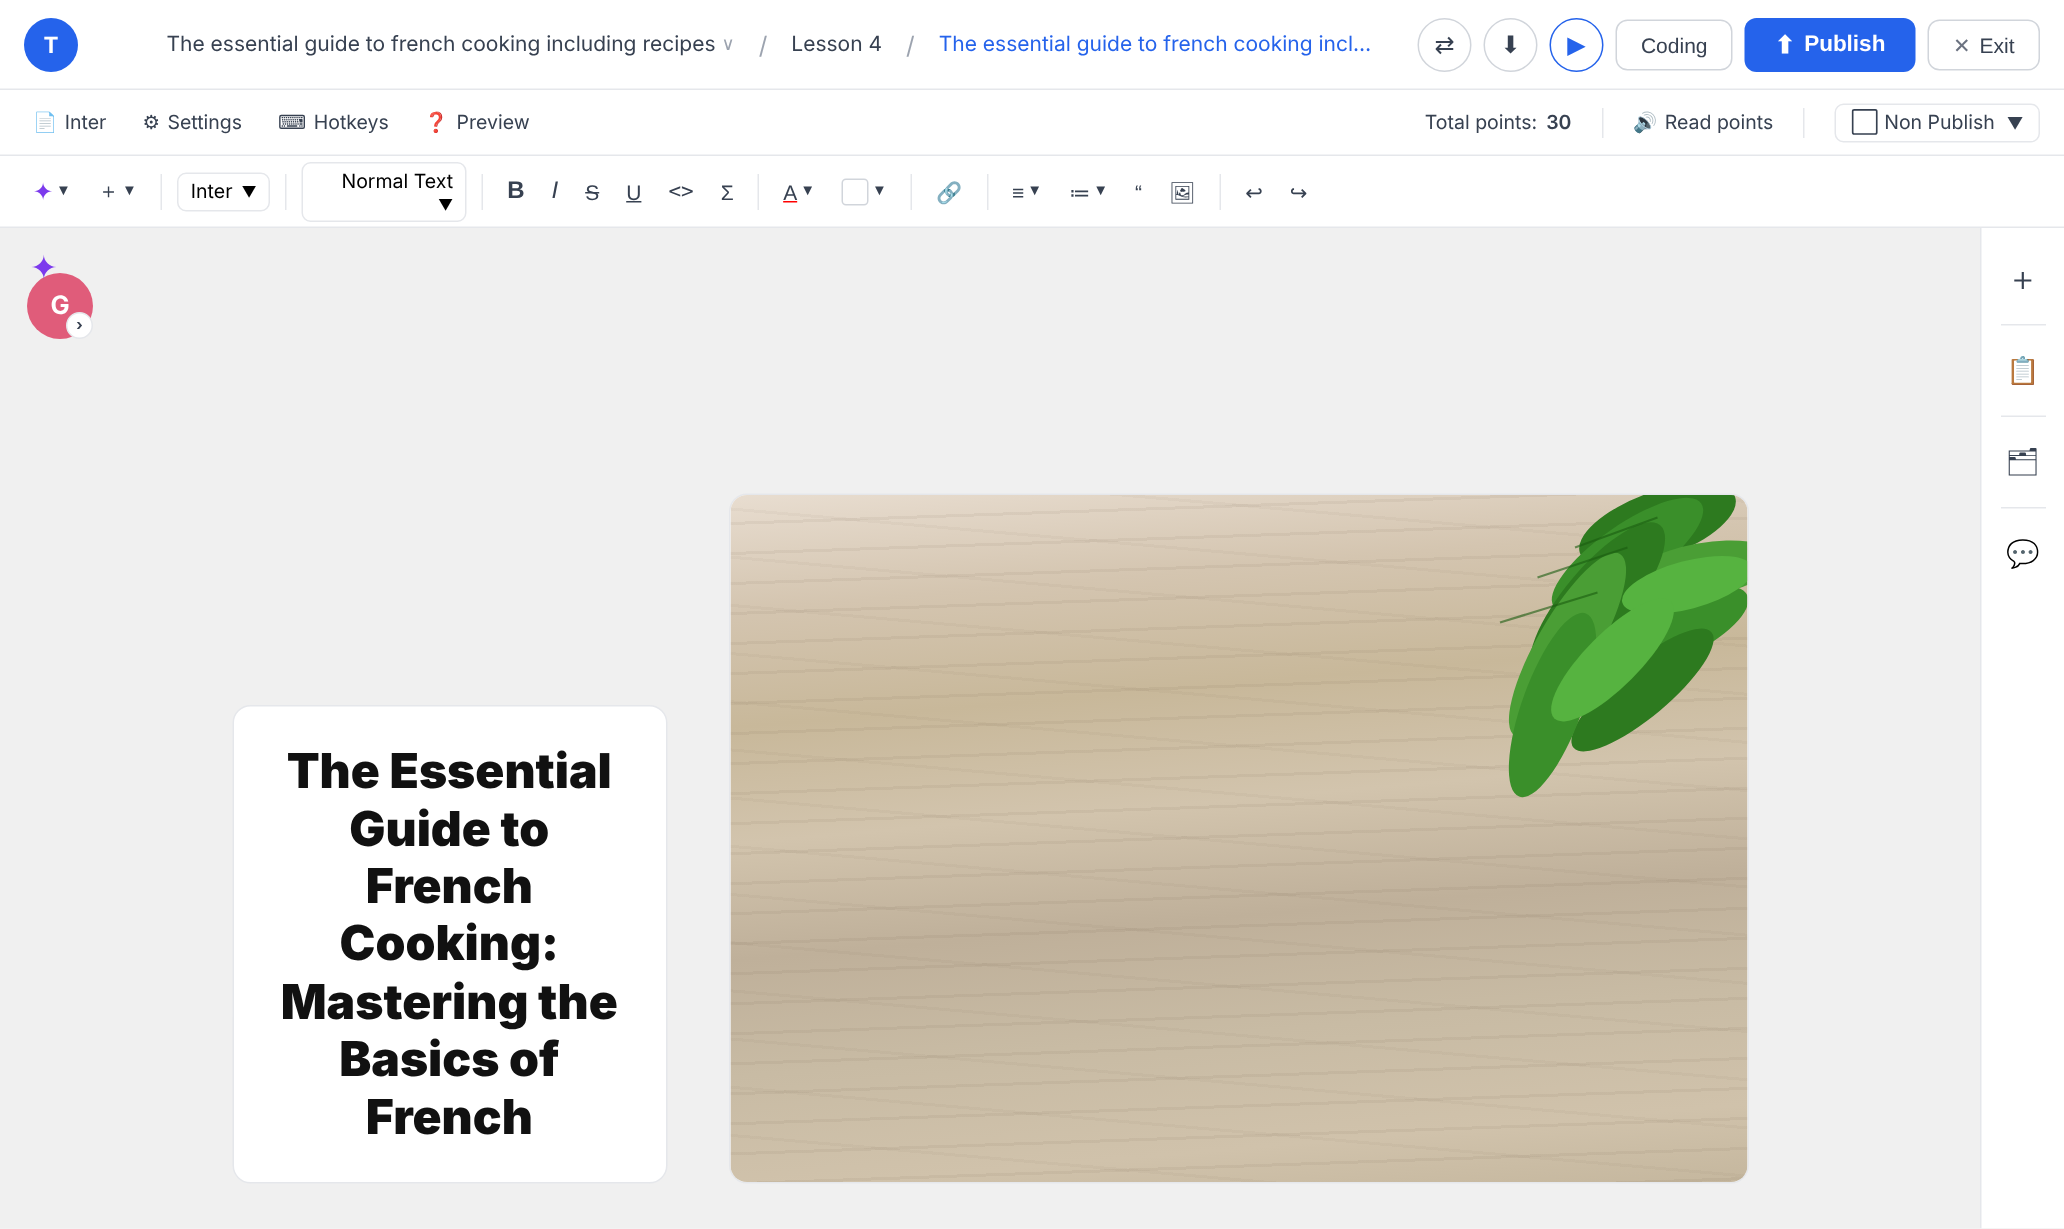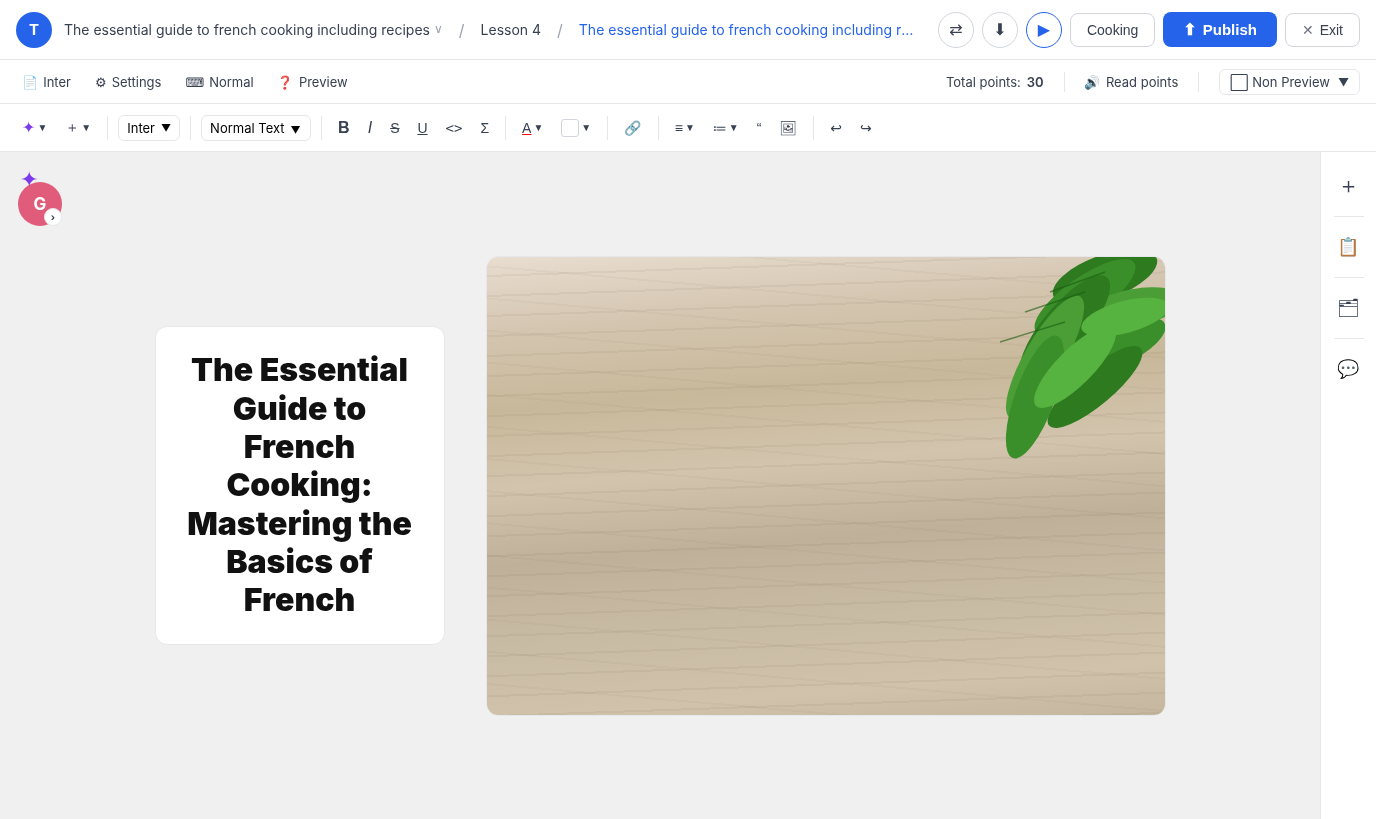--- a/index.html
+++ b/index.html
@@ -24,20 +24,21 @@
       font-weight: bold; font-size: 15px;
       flex-shrink: 0;
     }
     .course-title {
       font-size: 14px;
       color: #374151;
       display: flex;
       align-items: flex-start;
       gap: 4px;
       white-space: nowrap;
+      margin-left: 47px;
     }
     .course-title .chevron { color: #9ca3af; font-size: 12px; }
     .separator { color: #9ca3af; margin: 0 4px; }
     .lesson-label { color: #374151; font-size: 14px; white-space: nowrap; }
     .breadcrumb-link { color: #2563eb; font-size: 14px; white-space: nowrap; overflow: hidden; text-overflow: ellipsis; max-width: 500px; }
     .nav-spacer { flex: 1; }
     .nav-actions { display: flex; align-items: center; gap: 8px; }
     .btn-icon {
       width: 36px; height: 36px;
       border-radius: 50%;
@@ -121,21 +122,21 @@
       border-radius: 5px;
       border: none;
       background: transparent;
       cursor: pointer;
       font-size: 14px;
       color: #374151;
       gap: 2px;
     }
     .tb-divider { width: 1px; height: 24px; background: #e5e7eb; margin: 0 4px; }
     .tb-font { display: flex; align-items: center; gap: 2px; padding: 4px 8px; border: 1px solid #e5e7eb; border-radius: 6px; font-size: 13px; cursor: pointer; }
-    .tb-select { display: flex; align-items: flex-end; gap: 2px; padding: 4px 8px; border: 1px solid #e5e7eb; border-radius: 6px; font-size: 13px; cursor: pointer; min-width: 110px; }
+    .tb-select { display: flex; align-items: flex-end; gap: 2px; padding: 4px 8px; border: 1px solid #e5e7eb; border-radius: 6px; font-size: 13px; cursor: pointer; min-width: 110px; flex-direction: column; }
     .tb-bold { font-weight: 700; font-size: 16px; }
     .tb-italic { font-style: italic; font-size: 16px; }
     .tb-strike { text-decoration: line-through; font-size: 14px; }
     .tb-underline { text-decoration: underline; font-size: 14px; }
 
     
     .editor-area {
       display: flex;
       height: calc(819px - 60px - 44px - 48px);
       background: #f0f0f0;
@@ -168,21 +169,21 @@
       top: 30px;
       display: flex;
       align-items: center;
     }
 
     
     .editor-main {
       flex: 1;
       display: flex;
       justify-content: center;
-      align-items: center;
+      align-items: flex-end;
       padding: 30px 48px;
       gap: 41px;
       overflow: auto;
     }
 
     
     .card {
       background: #fff;
       border-radius: 12px;
       border: 1px solid #e5e7eb;
@@ -292,21 +293,21 @@
   <span class="separator">/</span>
   <span class="lesson-label">Lesson 4</span>
   <span class="separator">/</span>
   <span class="breadcrumb-link">The essential guide to french cooking including recipes: Basics of Fr...</span>
   <div class="nav-spacer"></div>
   <div class="nav-actions">
     <button class="btn-icon" title="Share">⇄</button>
     <button class="btn-icon" title="Download">⬇</button>
     <button class="btn-icon" title="Play" style="border-color:#2563eb; color:#2563eb;">▶</button>
     <button class="btn-preview">
-      <span>Cooking</span>
+      <span>Coding</span>
     </button>
     <button class="btn-publish">
       <span style="font-size:16px;">⬆</span>
       <span>Publish</span>
     </button>
     <button class="btn-exit">
       <span style="color:#6b7280;">✕</span>
       <span>Exit</span>
     </button>
   </div>
@@ -316,40 +317,40 @@
   <div class="menu-item">
     <span>📄</span>
     <span>Inter</span>
   </div>
   <div class="menu-item">
     <span>⚙</span>
     <span>Settings</span>
   </div>
   <div class="menu-item">
     <span>⌨</span>
-    <span>Normal</span>
+    <span>Hotkeys</span>
   </div>
   <div class="menu-item">
     <span>❓</span>
     <span>Preview</span>
   </div>
   <div class="toolbar2-spacer"></div>
   <div class="points-label">
     <span>Total points:</span>
     <span class="points-value">30</span>
   </div>
   <div style="width:1px; height:20px; background:#e5e7eb; margin: 0 8px;"></div>
   <div class="read-aloud">
     <span>🔊</span>
     <span>Read points</span>
   </div>
   <div style="width:1px; height:20px; background:#e5e7eb; margin: 0 8px;"></div>
   <div class="non-coding">
     <span>⬜</span>
-    <span>Non Preview</span>
+    <span>Non Publish</span>
     <span style="font-size:11px; margin-left:4px;">▼</span>
   </div>
 </div>
 
 <div class="editor-toolbar">
   <button class="tb-btn">
     <span style="color:#7c3aed; font-size:16px;">✦</span>
     <span style="font-size:10px;">▼</span>
   </button>
   <button class="tb-btn">

